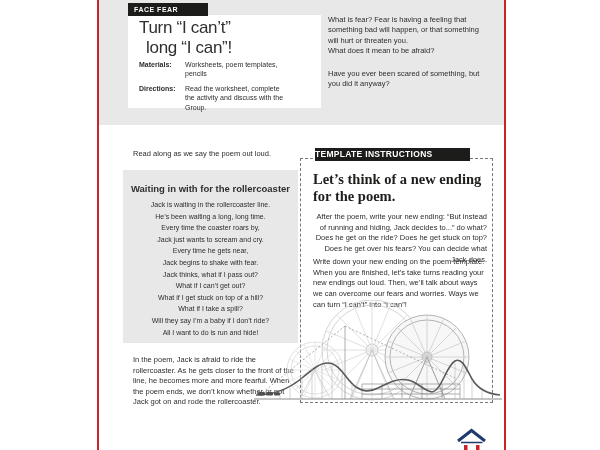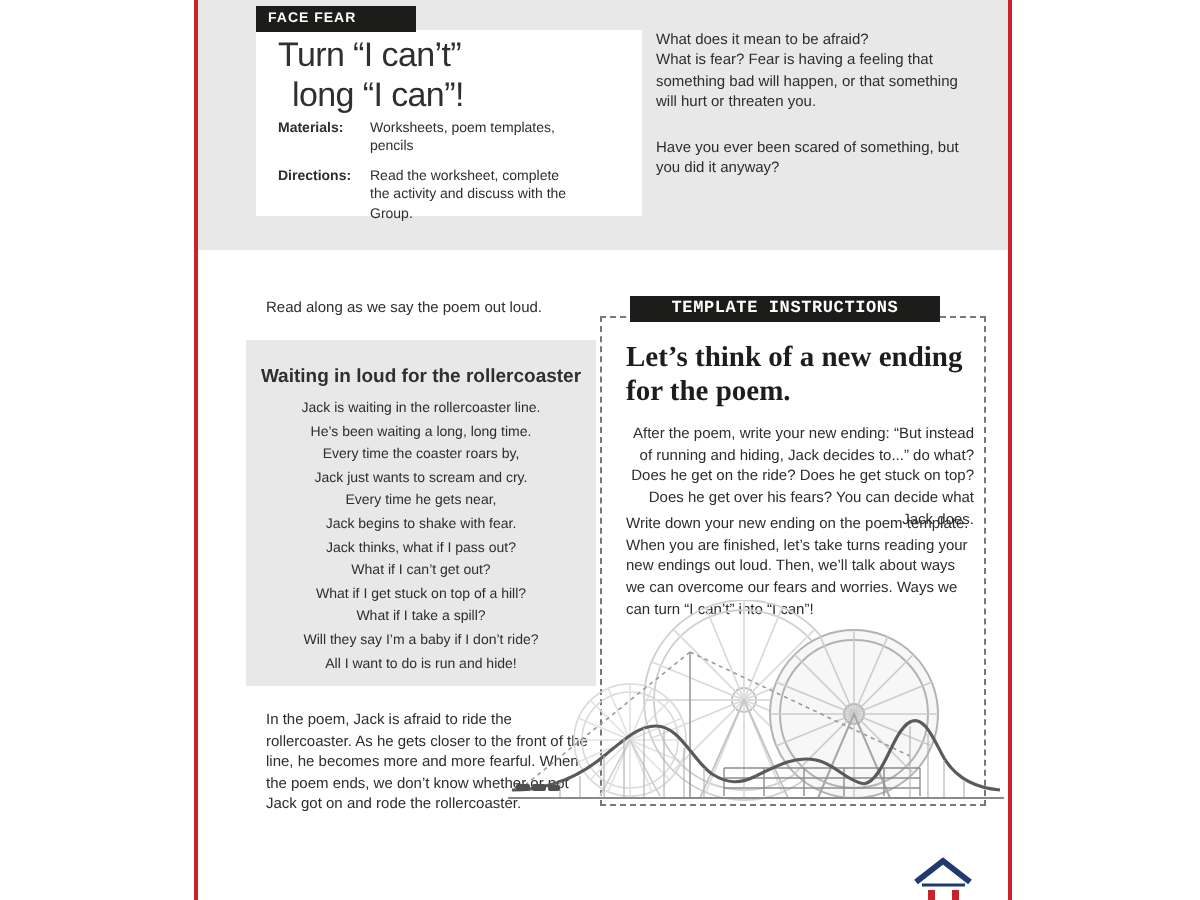--- a/index.html
+++ b/index.html
@@ -40,21 +40,21 @@
   .poem-box{left:123px;top:170px;width:175px;height:173px;background:#e8e8e8;}
   .poem-title{text-align:center;font-size:9.5px;font-weight:bold;margin-top:13px;color:#2f2f2f;}
   .poem-lines{text-align:center;font-size:7px;line-height:11.6px;margin-top:5px;}
   .summary{left:133px;top:355px;width:164px;font-size:7.5px;line-height:10.6px;}
 
   
   .dashed-box{left:300px;top:158px;width:193px;height:245px;border:1px dashed #777;box-sizing:border-box;}
   .ti-banner{
     left:315px;top:148px;width:155px;height:13px;background:#1c1c1a;
     color:#fff;font-size:8.5px;font-weight:bold;letter-spacing:.3px;
-    text-align:center;line-height:13px;font-family:Liberation Mono, monospace;
+    line-height:13px;
   }
   .ti-heading{left:313px;top:171px;width:182px;font-size:14.5px;font-weight:600;line-height:1.18;color:#1d1d1b;font-family:Liberation Serif, serif;}
   .ti-para1{left:313px;top:212px;width:174px;font-size:7.5px;line-height:10.7px;text-align:right;}
   .ti-para2{left:313px;top:257px;width:174px;font-size:7.5px;line-height:10.7px;}
 
   .park-svg{left:250px;top:300px;}
   .logo-svg{left:455px;top:427px;}
 </style>
 </head>
 <body>
@@ -78,29 +78,29 @@
       <div class="meta-label">Materials:</div>
       <div class="meta-value">Worksheets, poem templates, pencils</div>
     </div>
     <div class="meta-row">
       <div class="meta-label">Directions:</div>
       <div class="meta-value">Read the worksheet, complete the activity and discuss with the Group.</div>
     </div>
   </div>
 
   <div class="abs intro">
+    <div>What is fear? Fear is having a feeling that something bad will happen, or that something will hurt or threaten you.</div>
     <div>What does it mean to be afraid?</div>
-    <div>What is fear? Fear is having a feeling that something bad will happen, or that something will hurt or threaten you.</div>
     <div class="q2">Have you ever been scared of something, but you did it anyway?</div>
   </div>
 
   <div class="abs lead-in">Read along as we say the poem out loud.</div>
 
   <div class="abs poem-box">
-    <div class="poem-title">Waiting in loud for the rollercoaster</div>
+    <div class="poem-title">Waiting in with for the rollercoaster</div>
     <div class="poem-lines">
       <div>Jack is waiting in the rollercoaster line.</div>
       <div>He’s been waiting a long, long time.</div>
       <div>Every time the coaster roars by,</div>
       <div>Jack just wants to scream and cry.</div>
       <div>Every time he gets near,</div>
       <div>Jack begins to shake with fear.</div>
       <div>Jack thinks, what if I pass out?</div>
       <div>What if I can’t get out?</div>
       <div>What if I get stuck on top of a hill?</div>

